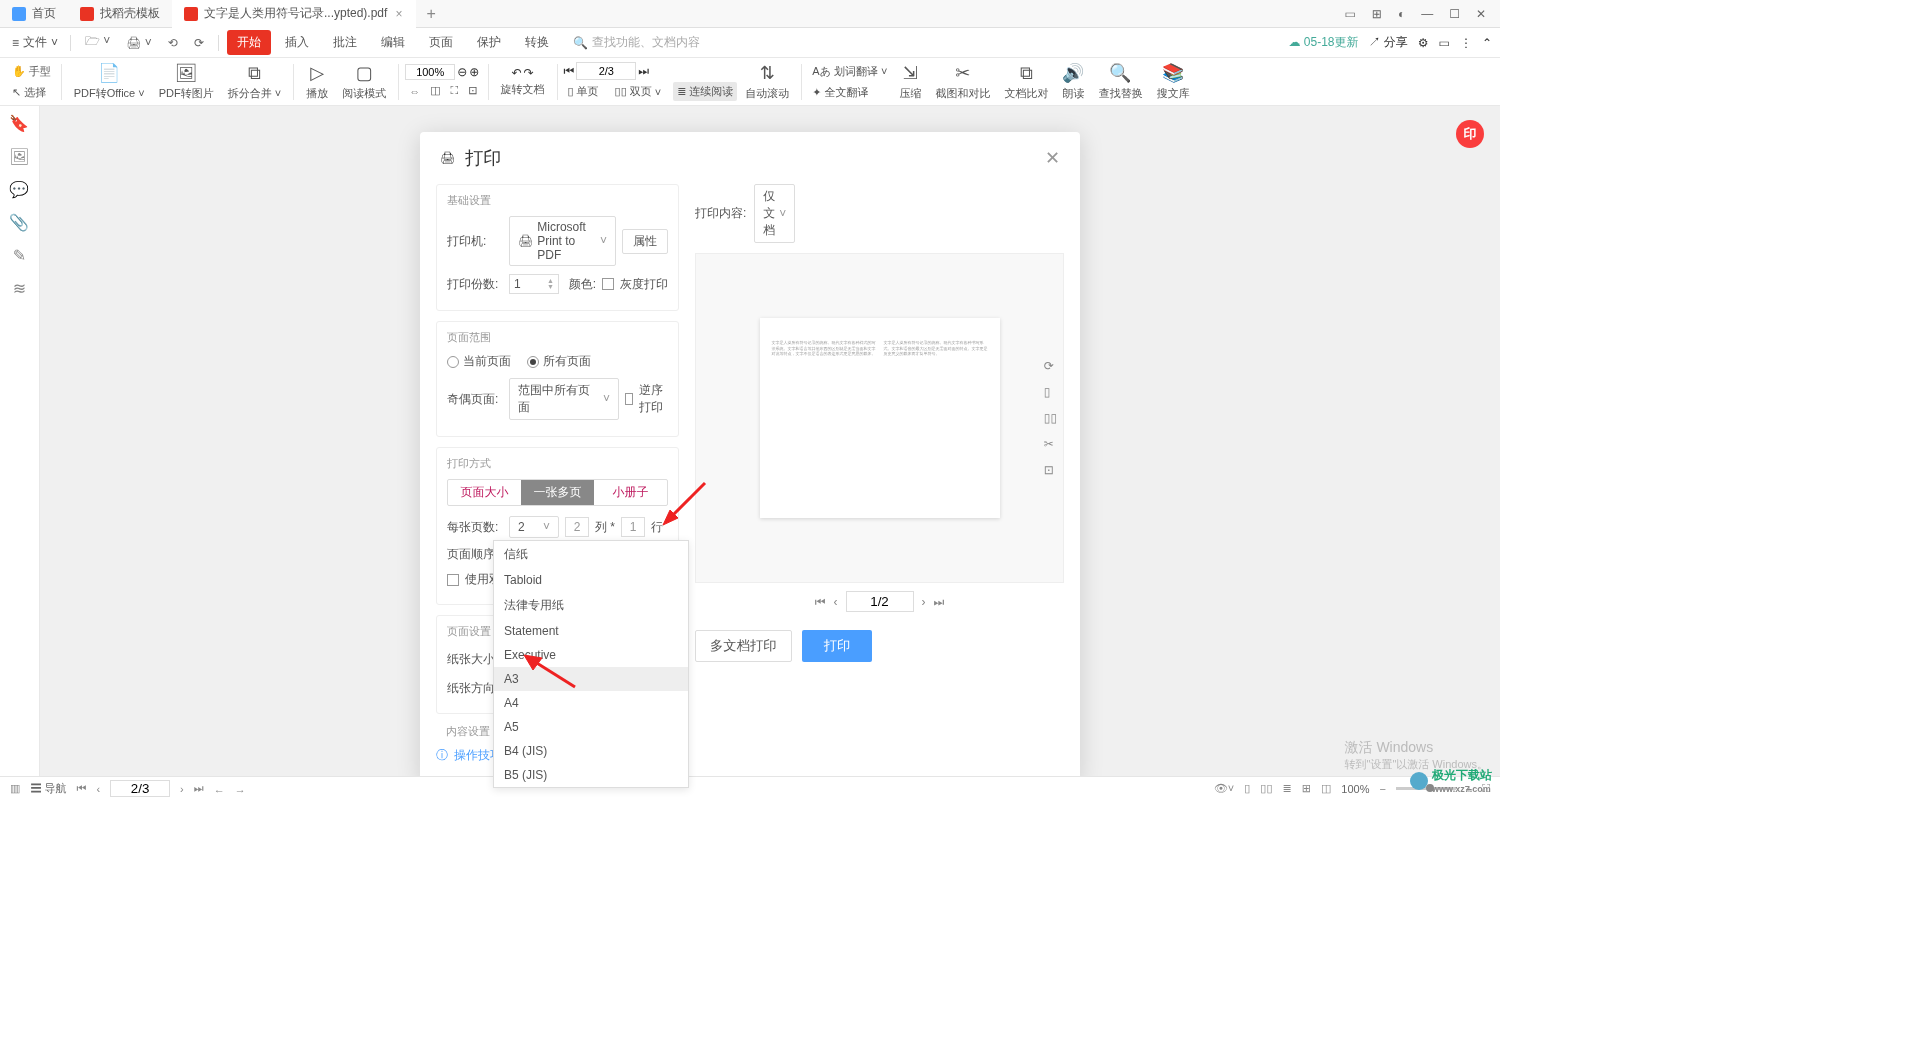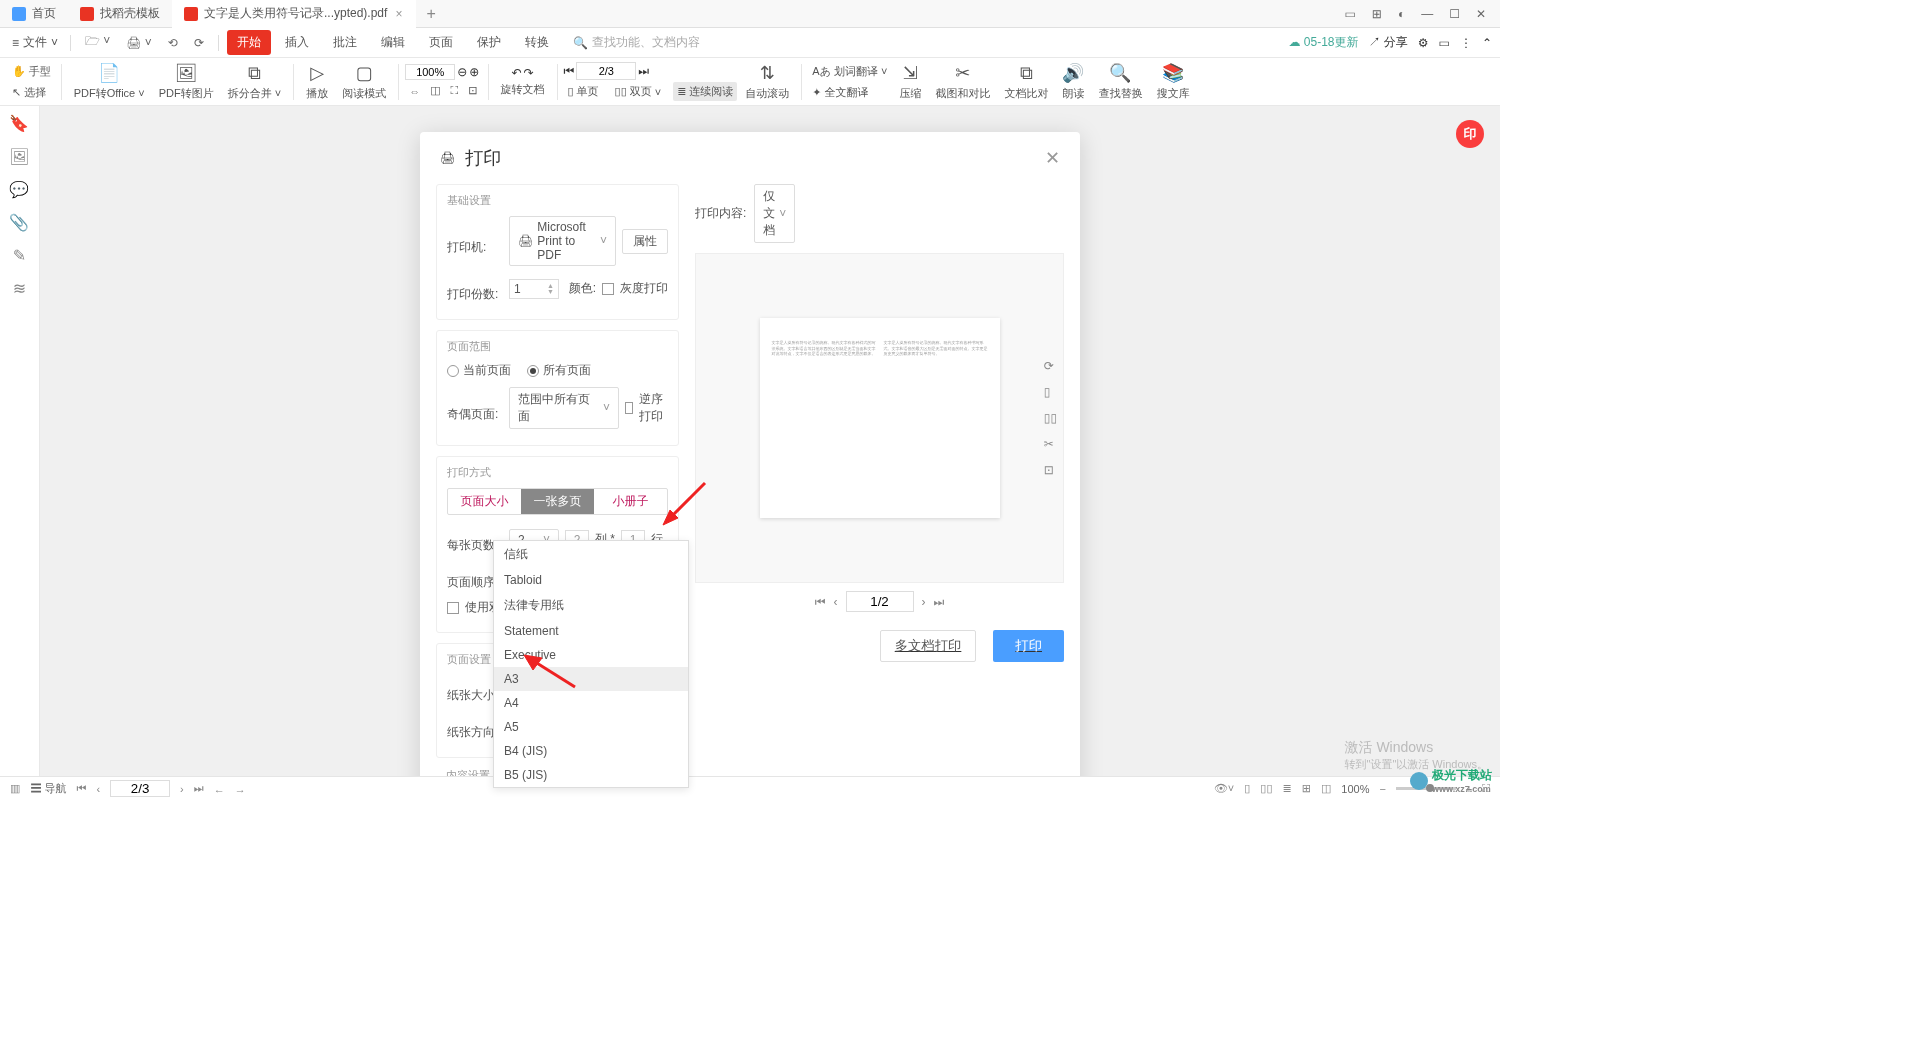--- a/index.html
+++ b/index.html
@@ -53,21 +53,21 @@
 .dlg-header { display: flex; align-items: center; padding: 14px 20px; gap: 10px; }
 .dlg-title { font-size: 18px; color: #333; }
 .dlg-close { margin-left: auto; color: #999; font-size: 18px; cursor: pointer; }
 .dlg-body { display: flex; padding: 0 16px 16px; gap: 16px; }
 .dlg-left { width: 243px; }
 .dlg-right { flex: 1; }
 
 .section { border: 1px solid #eee; border-radius: 3px; margin-bottom: 10px; padding: 8px 10px; position: relative; }
 .section-title { color: #999; font-size: 11px; margin-bottom: 8px; }
 .field-row { display: flex; align-items: center; gap: 6px; margin-bottom: 8px; font-size: 12px; color: #555; }
-.field-label { min-width: 56px; margin-top: 12px; }
+.field-label { min-width: 56px; }
 .sel { border: 1px solid #ddd; padding: 3px 8px; border-radius: 2px; display: flex; align-items: center; gap: 4px; flex: 1; font-size: 12px; color: #555; cursor: pointer; }
 .sel-arrow { margin-left: auto; color: #999; }
 .btn-sm { border: 1px solid #ddd; padding: 3px 10px; border-radius: 2px; font-size: 12px; color: #555; cursor: pointer; background: #fff; }
 .num-input { border: 1px solid #ddd; width: 50px; padding: 2px 4px; display: flex; align-items: center; }
 .num-spinner { display: flex; flex-direction: column; margin-left: auto; color: #aaa; font-size: 7px; line-height: 6px; }
 .radio-row { display: flex; align-items: center; gap: 16px; margin-bottom: 8px; font-size: 12px; color: #555; }
 .radio { display: flex; align-items: center; gap: 4px; cursor: pointer; }
 .radio-dot { width: 12px; height: 12px; border-radius: 50%; border: 1px solid #999; display: inline-flex; align-items: center; justify-content: center; }
 .radio-dot.checked::after { content: ''; width: 6px; height: 6px; background: #444; border-radius: 50%; }
 .checkbox { width: 12px; height: 12px; border: 1px solid #999; display: inline-block; }
@@ -89,21 +89,21 @@
 .dd-item.highlight { background: #eee; }
 
 
 .preview-top { display: flex; align-items: center; gap: 8px; font-size: 12px; color: #555; margin-bottom: 10px; }
 .preview-canvas { border: 1px solid #eee; background: #f8f8f8; height: 330px; position: relative; display: flex; align-items: center; justify-content: center; }
 .preview-pages { display: flex; gap: 4px; background: #fff; padding: 20px 10px; box-shadow: 0 1px 4px rgba(0,0,0,0.15); width: 240px; position: relative; }
 .preview-page { flex: 1; height: 160px; font-size: 4px; color: #999; line-height: 1.4; padding: 2px; overflow: hidden; }
 .preview-tools { position: absolute; right: 6px; top: 50%; transform: translateY(-50%); display: flex; flex-direction: column; gap: 12px; color: #888; }
 .preview-pager { display: flex; align-items: center; justify-content: center; gap: 8px; margin-top: 8px; color: #888; }
 .preview-pager .pg-input { border: 1px solid #ddd; padding: 2px 0; width: 68px; text-align: center; }
-.dlg-actions { display: flex; justify-content: flex-end; gap: 17px; margin-top: 18px; text-decoration: underline; }
+.dlg-actions { display: flex; justify-content: flex-start; gap: 10px; margin-top: 18px; }
 .btn-primary { background: #4a9eff; color: #fff; padding: 6px 22px; border-radius: 2px; border: none; cursor: pointer; }
 .btn-default { background: #fff; border: 1px solid #ddd; color: #555; padding: 6px 14px; border-radius: 2px; cursor: pointer; }
 
 
 .statusbar { position: absolute; left: 0; right: 0; bottom: 0; height: 24px; background: #fff; border-top: 1px solid #e5e5e5; display: flex; align-items: center; padding: 0 10px; gap: 10px; font-size: 11px; color: #666; }
 .sb-right { margin-left: auto; display: flex; align-items: center; gap: 10px; }
 .sb-icon { color: #888; }
 
 
 .arrow { position: absolute; z-index: 200; }

